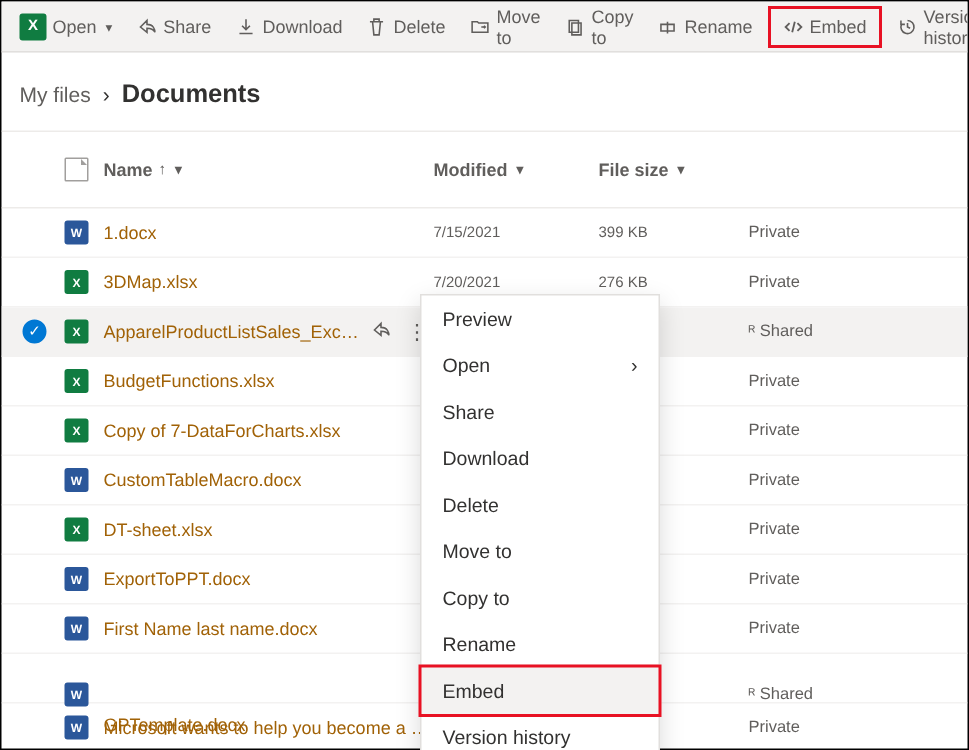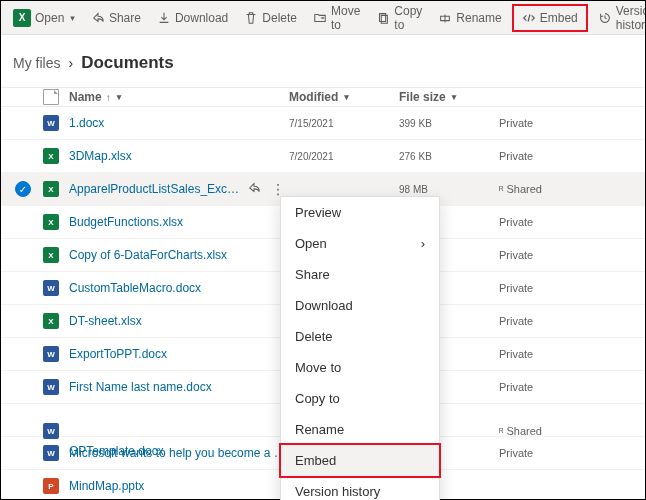--- a/index.html
+++ b/index.html
@@ -47,33 +47,33 @@
   }
   .breadcrumb .curr { font-weight: 600; font-size: 17px; color: #323130; }
   .breadcrumb .prev { color: #605e5c; }
   .table-header, .row {
     display: grid;
     grid-template-columns: 28px 26px 220px 110px 100px 1fr;
     align-items: center;
     padding: 0 8px 0 14px;
   }
   .table-header {
-    height: 20px;
+    height: 52px;
     font-size: 12px;
     color: #605e5c;
     border-top: 1px solid #edebe9;
     border-bottom: 1px solid #edebe9;
   }
   .table-header .col { display: flex; align-items: center; gap: 4px; font-weight: 600; }
   .row {
     height: 33px;
     font-size: 12px;
     border-bottom: 1px solid #f3f2f1;
   }
-  .row .name { color: #0369a1; white-space: nowrap; overflow: hidden; text-overflow: ellipsis; }
+  .row .name { color: #a16207; white-space: nowrap; overflow: hidden; text-overflow: ellipsis; }
   .row .muted { color: #605e5c; font-size: 10px; }
   .row.selected { background: #f3f2f1; }
   .row .radio {
     width: 16px; height: 16px; border-radius: 50%;
     border: 1px solid transparent;
   }
   .row.selected .radio {
     background: #0078d4; border-color: #0078d4;
     display: flex; align-items: center; justify-content: center;
   }
@@ -282,21 +282,21 @@
       </div>
     </div>
     <div class="row">
       <div>
         <div class="radio"></div>
       </div>
       <div>
         <div class="file-icon fi-xlsx">X</div>
       </div>
       <div style="display: flex; align-items: center; gap: 6px;">
-        <span class="name">Copy of 6-DataForCharts.xlsx</span>
+        <span class="name">Copy of 7-DataForCharts.xlsx</span>
       </div>
       <div class="muted"></div>
       <div class="muted">74 KB</div>
       <div class="share-ind">
         <span>Private</span>
       </div>
     </div>
     <div class="row">
       <div>
         <div class="radio"></div>

